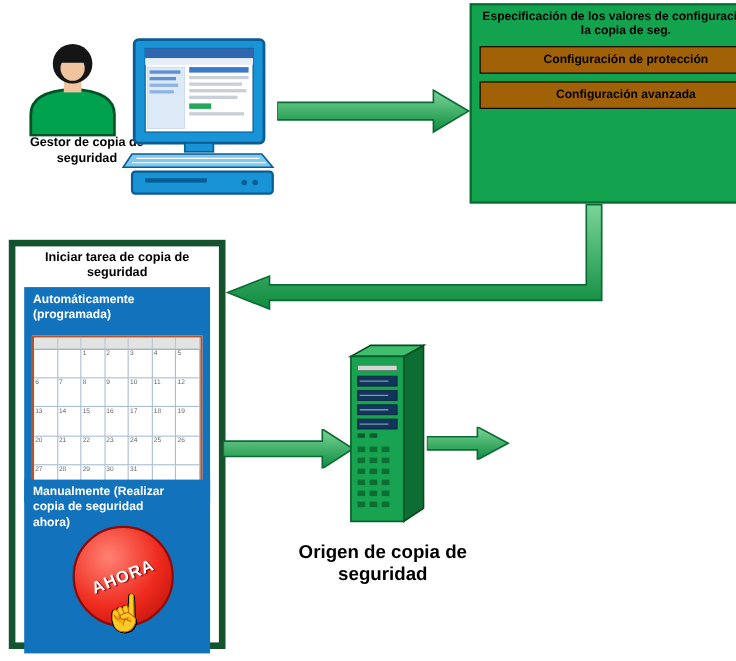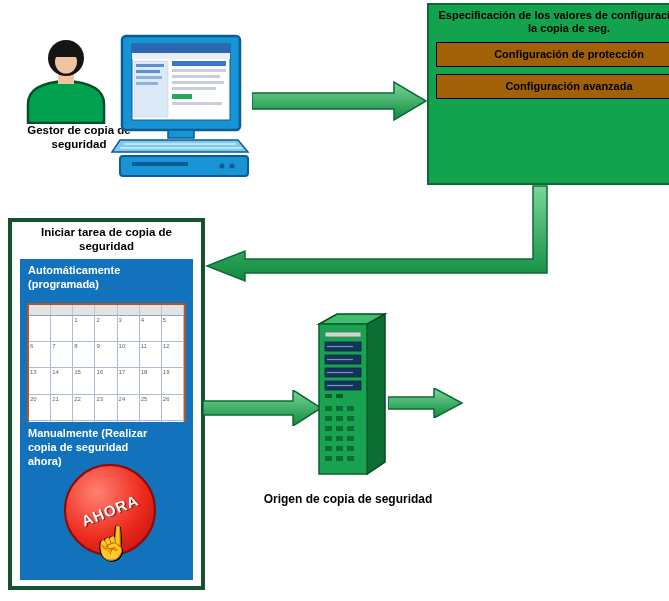--- a/index.html
+++ b/index.html
@@ -8,25 +8,25 @@
   .abs{position:absolute;}
 
   
   .spec-box{left:427px;top:3px;width:284px;height:182px;background:var(--green,#13A24E);
     border:2px solid var(--green-dark,#0A6B33);box-sizing:border-box;}
   .spec-title{font-size:11px;text-align:center;padding:4px 6px 0;line-height:1.2;}
   .w-item{margin:7px 7px 0;background:#a16207;border:1px solid #000;font-size:11px;
     text-align:center;padding:5px 2px;line-height:1.15;}
 
   
-  .task-box{left:8px;top:218px;width:197px;height:372px;background:#fff;border:4px solid #14532d;box-sizing:border-box;}
+  .task-box{left:8px;top:218px;width:197px;height:372px;background:#fff;border:6px solid #14532d;box-sizing:border-box;}
   .task-title{font-size:11.5px;text-align:center;padding:4px 14px 0;line-height:1.2;}
   .panel{position:absolute;left:8px;right:8px;background:var(--blue,#1273BC);}
   .panel-auto{top:37px;height:196px;}
-  .panel-manual{top:200px;height:158px;}
+  .panel-manual{top:212px;height:158px;}
   .panel-label{color:#fff;font-size:11px;padding:5px 0 0 8px;line-height:1.25;width:132px;}
 
   
   .calendar{position:absolute;left:7px;right:7px;top:44px;bottom:6px;background:#fff;
     border:2px solid var(--calendar-border,#B4542C);box-sizing:border-box;display:flex;flex-direction:column;}
   .cal-head{height:10px;background:#E3E3E3;border-bottom:1px solid #8FA6C0;
     display:grid;grid-template-columns:repeat(7,1fr);}
   .cal-head div{border-right:1px solid #B9C6D6;}
   .cal-grid{flex:1;display:grid;grid-template-columns:repeat(7,1fr);grid-template-rows:repeat(5,1fr);}
   .cal-cell{border-right:1px solid #A9BDD4;border-bottom:1px solid #A9BDD4;
@@ -43,21 +43,21 @@
 
   
   .dest-box{left:460px;top:322px;width:204px;height:156px;background:#fff;
     border:2px solid var(--dest-border,#0070C0);box-sizing:border-box;}
   .dest-header{background:var(--green,#13A24E);font-size:11.5px;text-align:center;
     padding:4px 10px 5px;line-height:1.2;}
   .dest-box .w-item{margin:7px 10px 0;}
 
   
   .actor-label{left:22px;top:124px;width:114px;text-align:center;font-size:11.5px;line-height:1.2;}
-  .source-label{left:250px;top:492px;width:196px;text-align:center;font-size:12px;}
+  .source-label{left:250px;top:492px;width:196px;text-align:center;font-size:17px;}
 
   svg{display:block;}
 </style>
 </head>
 <body>
 
 <div class="canvas">
 
   <svg class="abs" style="left:18px;top:38px;" width="96" height="86" viewBox="0 0 96 86">
     <path d="M10,85 L10,66 Q10,45 48,43 Q86,45 86,66 L86,85 Z" fill="#00A14F" stroke="#005226" stroke-width="2.5"></path>

